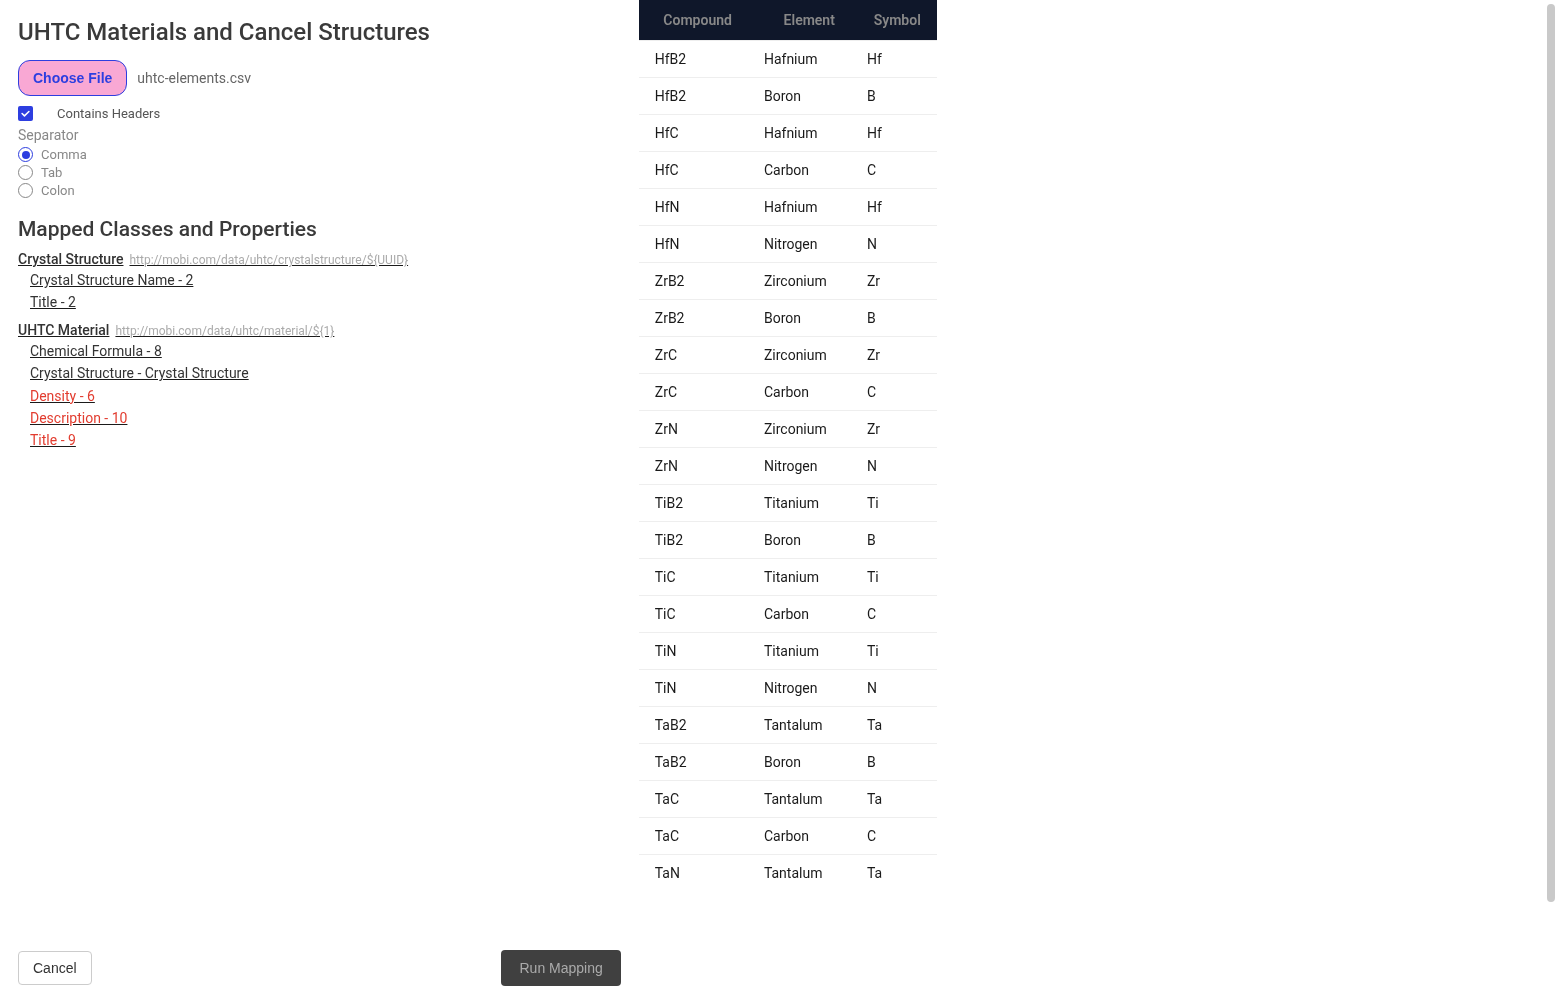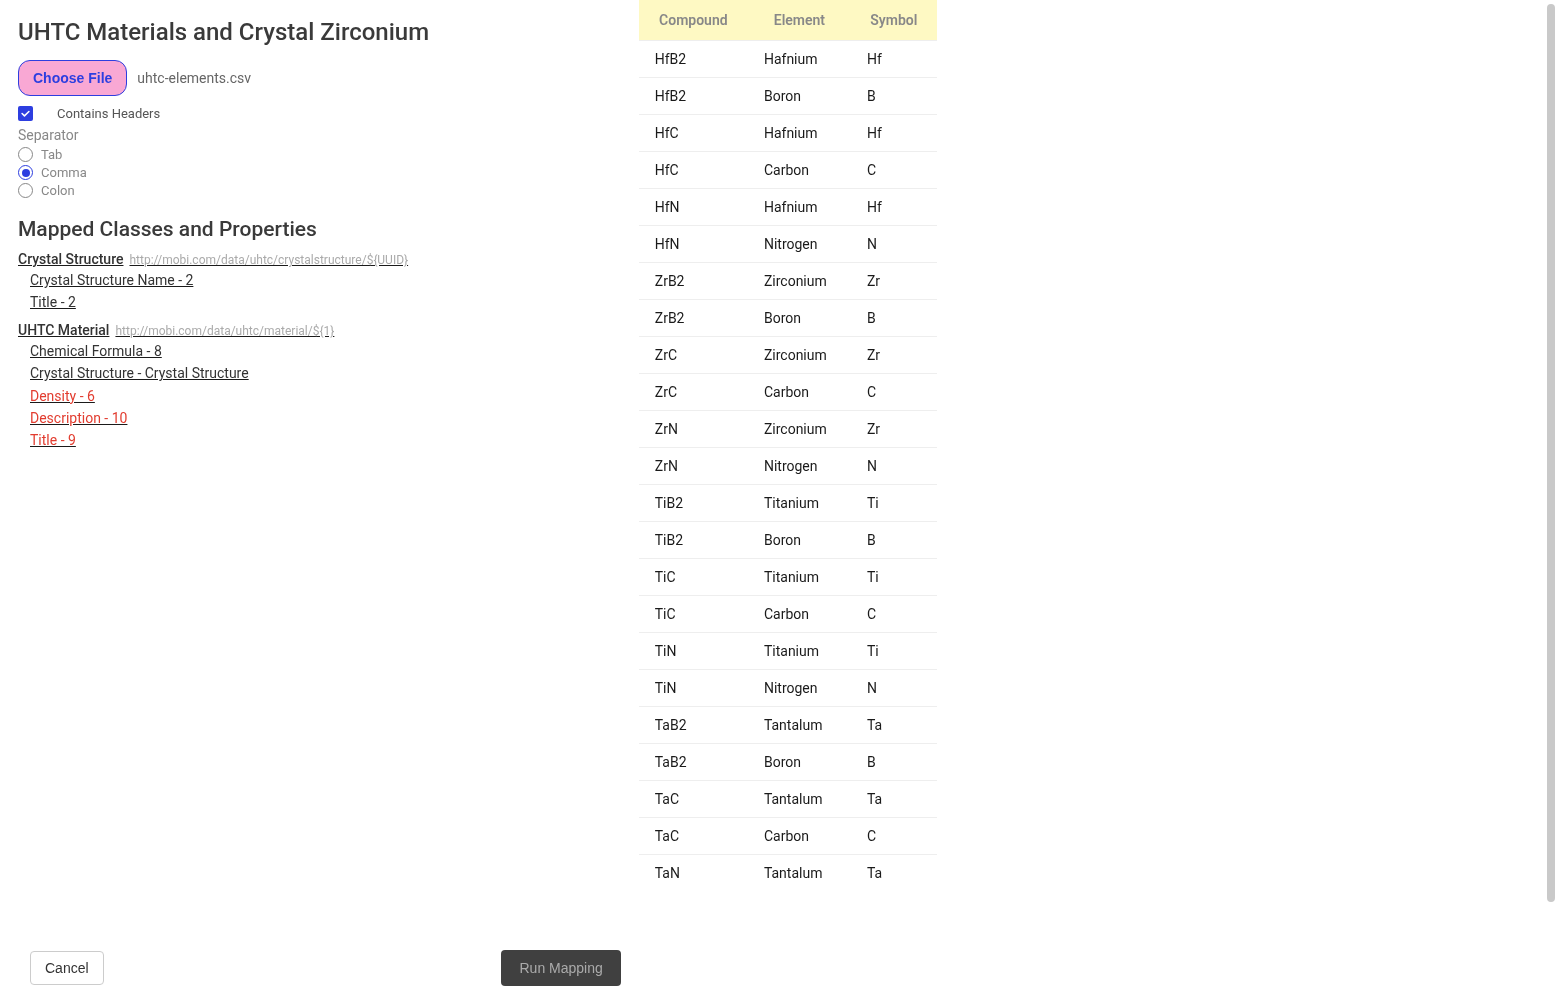--- a/index.html
+++ b/index.html
@@ -176,21 +176,21 @@
       font-size: 14px;
       color: #333;
       line-height: 1.6;
     }
     .prop-item.issue {
       color: #e23c2f;
     }
     .bottom-buttons {
       position: absolute;
       bottom: 16px;
-      left: 30px;
+      left: 18px;
       right: 18px;
       display: flex;
       justify-content: space-between;
       align-items: center;
     }
     .cancel-button {
       border: 1px solid #ccc;
       background: #fff;
       color: #333;
       padding: 8px 14px;
@@ -209,24 +209,24 @@
       border-radius: 4px;
       cursor: not-allowed;
     }
     .data-table {
       width: 298px;
       border-collapse: collapse;
       font-size: 14px;
       margin-left: 0;
     }
     .data-table thead th {
-      text-align: center;
+      text-align: right;
       font-weight: 600;
       color: #888;
-      background: #fef9c3;
+      background: #0f172a;
       padding: 12px 16px;
       border-bottom: 1px solid #eee;
       font-size: 14px;
     }
     .data-table tbody td {
       padding: 10px 16px;
       border-bottom: 1px solid #eee;
       color: #1a1a1a;
     }
     .data-table tbody tr:last-child td {
@@ -234,47 +234,47 @@
     }
     .right-scroll::-webkit-scrollbar {
       display: none;
     }
   </style>
 </head>
 <body>
 
 <div class="container">
   <div class="left-panel">
-    <h1 class="page-title">UHTC Materials and Crystal Zirconium</h1>
+    <h1 class="page-title">UHTC Materials and Cancel Structures</h1>
 
     <div class="file-row">
       <button class="choose-file-button">Choose File</button>
       <span class="filename">uhtc-elements.csv</span>
     </div>
 
     <div class="checkbox-row">
       <div class="checkbox">
         <svg viewBox="0 0 16 16">
             <path d="M3 8 L6.5 11.5 L13 5" stroke="#fff" stroke-width="2.2" fill="none" stroke-linecap="round" stroke-linejoin="round"></path>
           </svg>
       </div>
       <span class="checkbox-label">Contains Headers</span>
     </div>
 
     <div class="separator-label">Separator</div>
     <div class="radio-group" id="radio-group">
         <div class="radio-row">
-          <div class="radio"></div>
-          <span class="radio-label">Tab</span>
-        </div>
-        <div class="radio-row">
           <div class="radio selected">
             <div class="radio-dot"></div>
           </div>
           <span class="radio-label">Comma</span>
+        </div>
+        <div class="radio-row">
+          <div class="radio"></div>
+          <span class="radio-label">Tab</span>
         </div>
         <div class="radio-row">
           <div class="radio"></div>
           <span class="radio-label">Colon</span>
         </div>
       </div>
 
     <h2 class="section-title">Mapped Classes and Properties</h2>
 
     <div id="classes-container">

